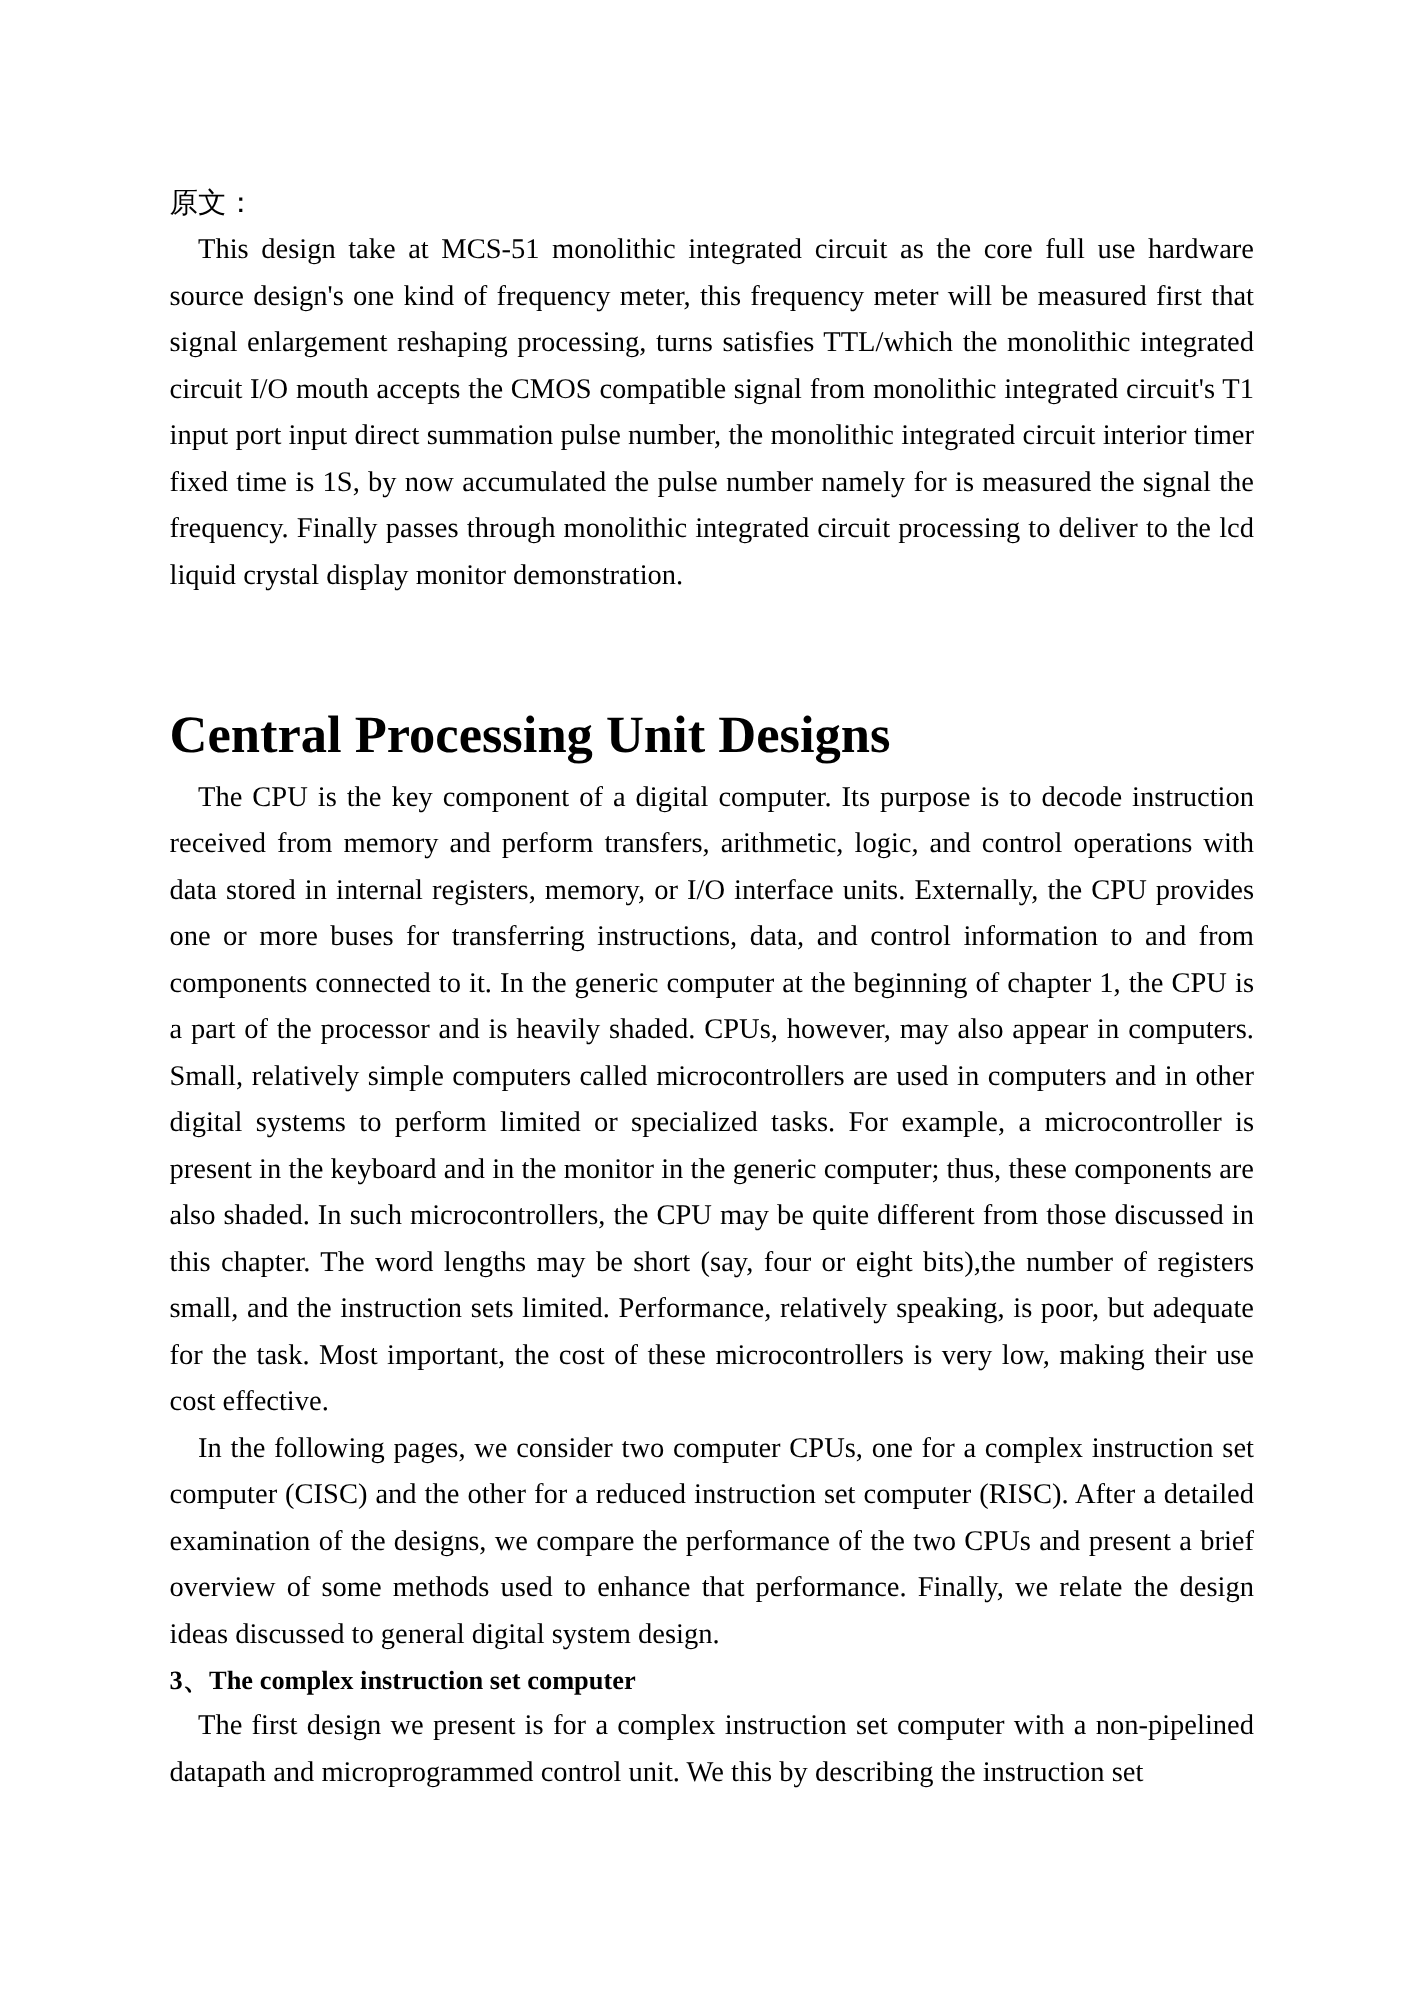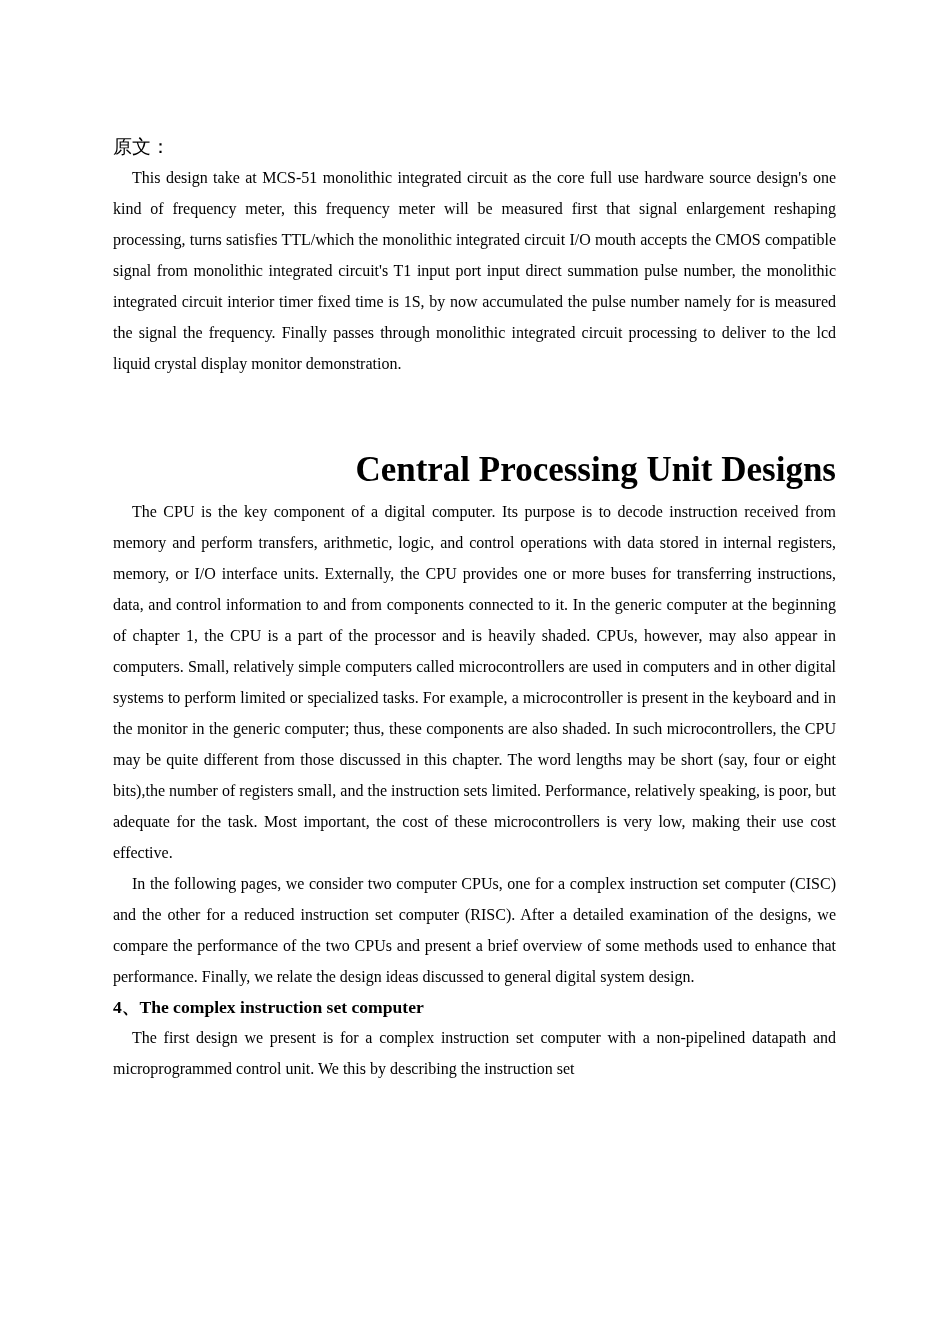--- a/index.html
+++ b/index.html
@@ -13,40 +13,39 @@
       position: relative;
       overflow: hidden;
       font-family: "Liberation Serif", "DejaVu Serif", serif;
       color: #000000;
     }
     .page {
       position: absolute;
       left: 113px;
       top: 120px;
       width: 723px;
-      margin-top: 11px;
     }
     .label-original {
       font-family: "DejaVu Sans", "Liberation Sans", sans-serif;
       font-size: 19px;
       line-height: 31px;
       height: 31px;
       margin: 0;
       font-weight: normal;
     }
     p.body {
       margin: 0;
-      font-size: 16px;
+      font-size: 19px;
       line-height: 31px;
       text-align: justify;
       text-indent: 19px;
     }
     .title {
       margin: 0;
-      text-align: right;
+      text-align: left;
       font-weight: bold;
       font-size: 35px;
       line-height: 40px;
       padding-top: 71px;
       padding-bottom: 6px;
     }
     .section-heading {
       margin: 0;
       font-weight: bold;
       font-size: 17.6px;
@@ -60,16 +59,16 @@
   <div class="label-original">原文：</div>
 
   <p class="body">This design take at MCS-51 monolithic integrated circuit as the core full use hardware source design's one kind of frequency meter, this frequency meter will be measured first that signal enlargement reshaping processing, turns satisfies TTL/which the monolithic integrated circuit I/O mouth accepts the CMOS compatible signal from monolithic integrated circuit's T1 input port input direct summation pulse number, the monolithic integrated circuit interior timer fixed time is 1S, by now accumulated the pulse number namely for is measured the signal the frequency. Finally passes through monolithic integrated circuit processing to deliver to the lcd liquid crystal display monitor demonstration.</p>
 
   <h1 class="title">Central Processing Unit Designs</h1>
 
   <p class="body">The CPU is the key component of a digital computer. Its purpose is to decode instruction received from memory and perform transfers, arithmetic, logic, and control operations with data stored in internal registers, memory, or I/O interface units. Externally, the CPU provides one or more buses for transferring instructions, data, and control information to and from components connected to it. In the generic computer at the beginning of chapter 1, the CPU is a part of the processor and is heavily shaded. CPUs, however, may also appear in computers. Small, relatively simple computers called microcontrollers are used in computers and in other digital systems to perform limited or specialized tasks. For example, a microcontroller is present in the keyboard and in the monitor in the generic computer; thus, these components are also shaded. In such microcontrollers, the CPU may be quite different from those discussed in this chapter. The word lengths may be short (say, four or eight bits),the number of registers small, and the instruction sets limited. Performance, relatively speaking, is poor, but adequate for the task. Most important, the cost of these microcontrollers is very low, making their use cost effective.</p>
 
   <p class="body">In the following pages, we consider two computer CPUs, one for a complex instruction set computer (CISC) and the other for a reduced instruction set computer (RISC). After a detailed examination of the designs, we compare the performance of the two CPUs and present a brief overview of some methods used to enhance that performance. Finally, we relate the design ideas discussed to general digital system design.</p>
 
-  <div class="section-heading">4、The complex instruction set computer</div>
+  <div class="section-heading">3、The complex instruction set computer</div>
 
   <p class="body">The first design we present is for a complex instruction set computer with a non-pipelined datapath and microprogrammed control unit. We this by describing the instruction set</p>
 </div>
 
 </body></html>

